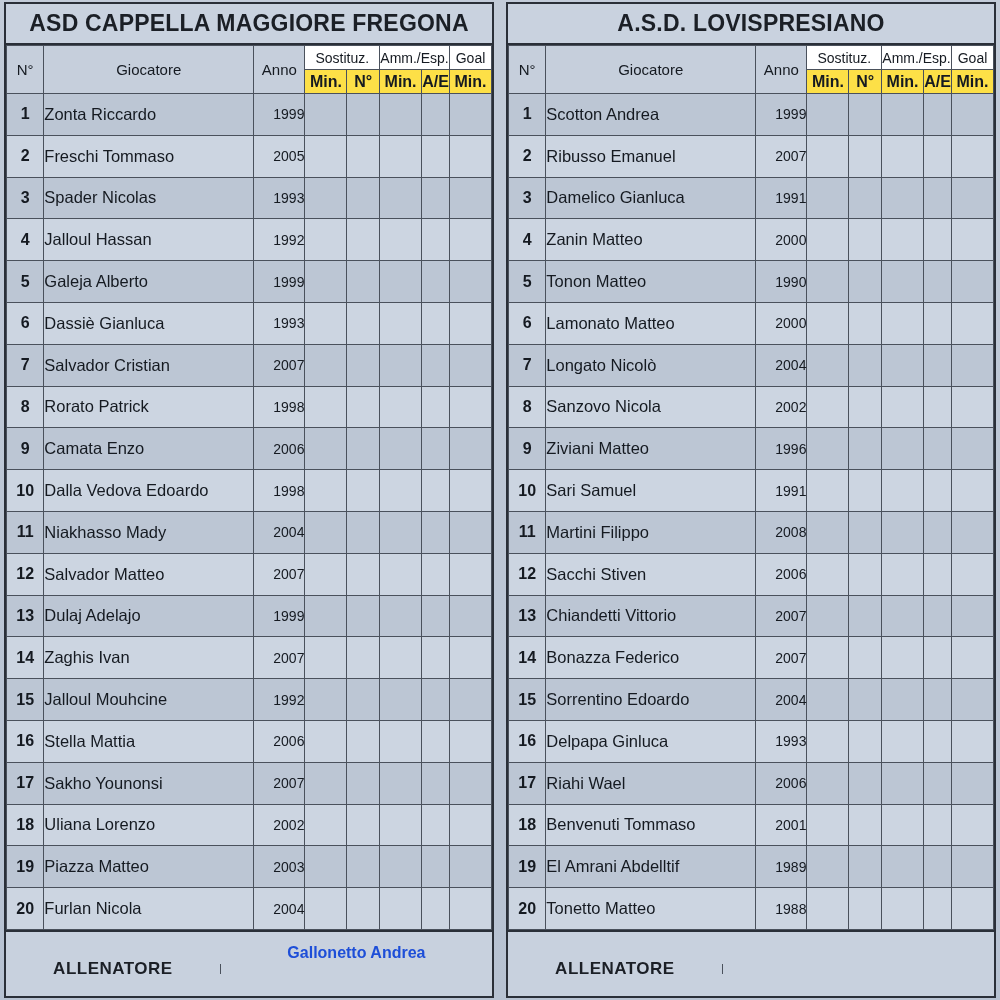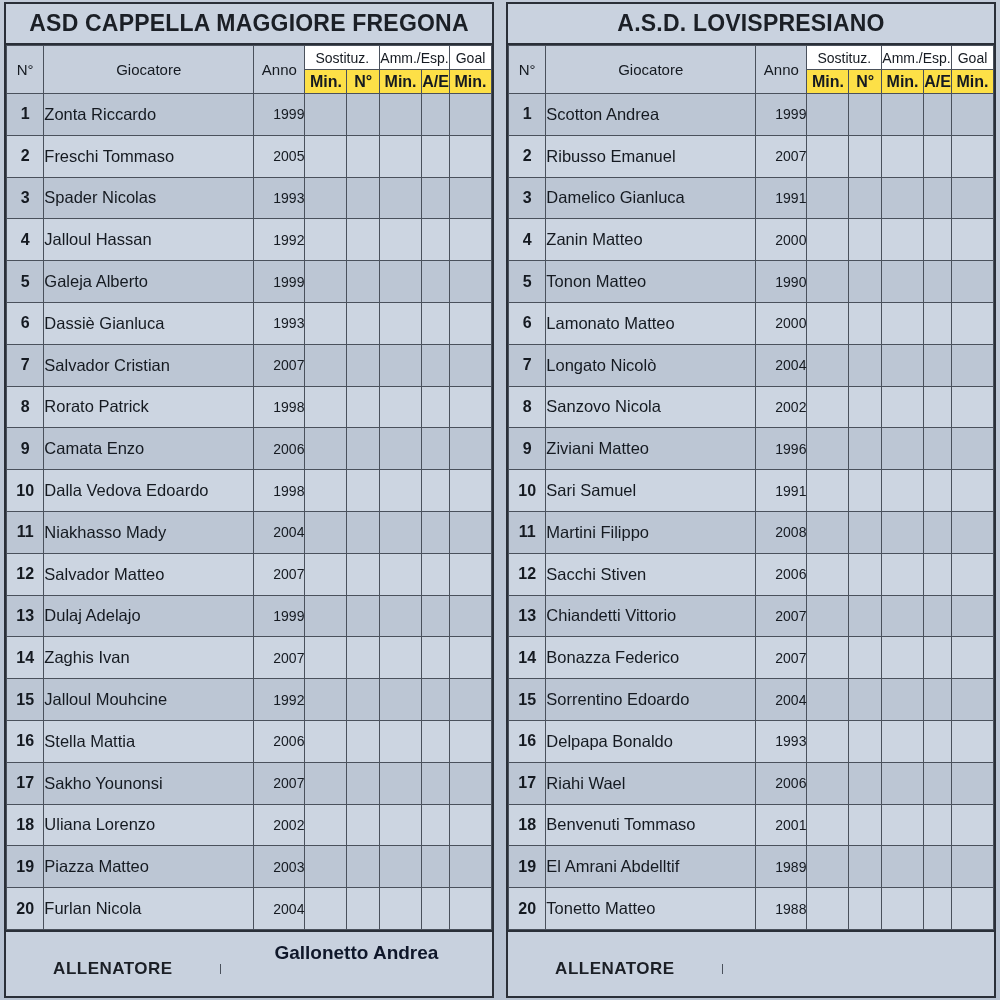--- a/index.html
+++ b/index.html
@@ -119,22 +119,22 @@
     border-right: 1px solid #4a515c;
     background: #c8d1de;
     margin-top: 32px;
   }
   .coach-name {
     flex: 1 1 auto;
     display: flex;
     align-items: center;
     justify-content: center;
     font-weight: bold;
-    font-size: 19px;
-    color: #0f172a;
+    font-size: 16px;
+    color: #1d4ed8;
     background: #c8d1de;
   }
 </style>
 </head>
 <body>
 
 <div class="sheet">
 
   <div class="team-panel left">
     <div class="team-title">ASD CAPPELLA MAGGIORE FREGONA</div>
@@ -554,21 +554,21 @@
             <td class="name">Sorrentino Edoardo</td>
             <td class="year">2004</td>
             <td class="blank"></td>
             <td class="blank"></td>
             <td class="blank"></td>
             <td class="blank"></td>
             <td class="blank"></td>
           </tr>
           <tr class="even">
             <td class="num">16</td>
-            <td class="name">Delpapa Bonaldo</td>
+            <td class="name">Delpapa Ginluca</td>
             <td class="year">1993</td>
             <td class="blank"></td>
             <td class="blank"></td>
             <td class="blank"></td>
             <td class="blank"></td>
             <td class="blank"></td>
           </tr>
           <tr class="odd">
             <td class="num">17</td>
             <td class="name">Riahi Wael</td>

